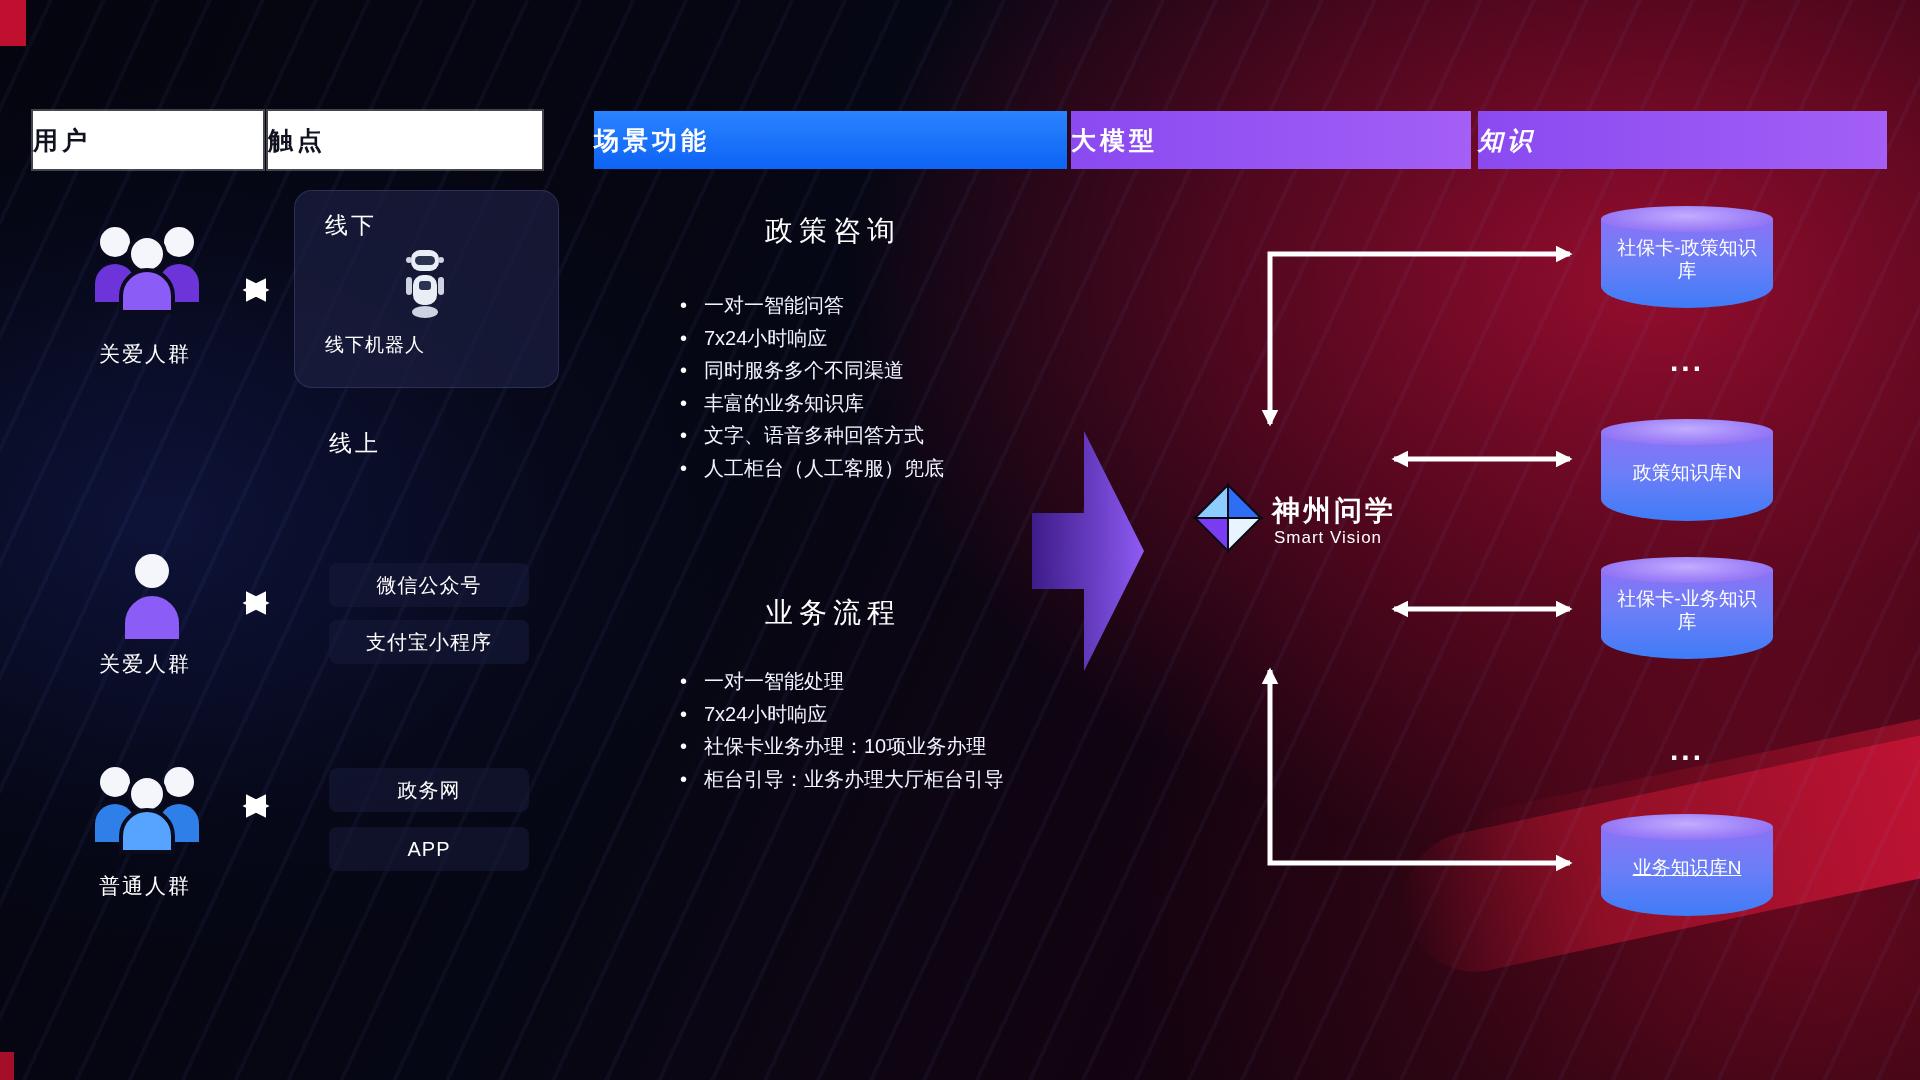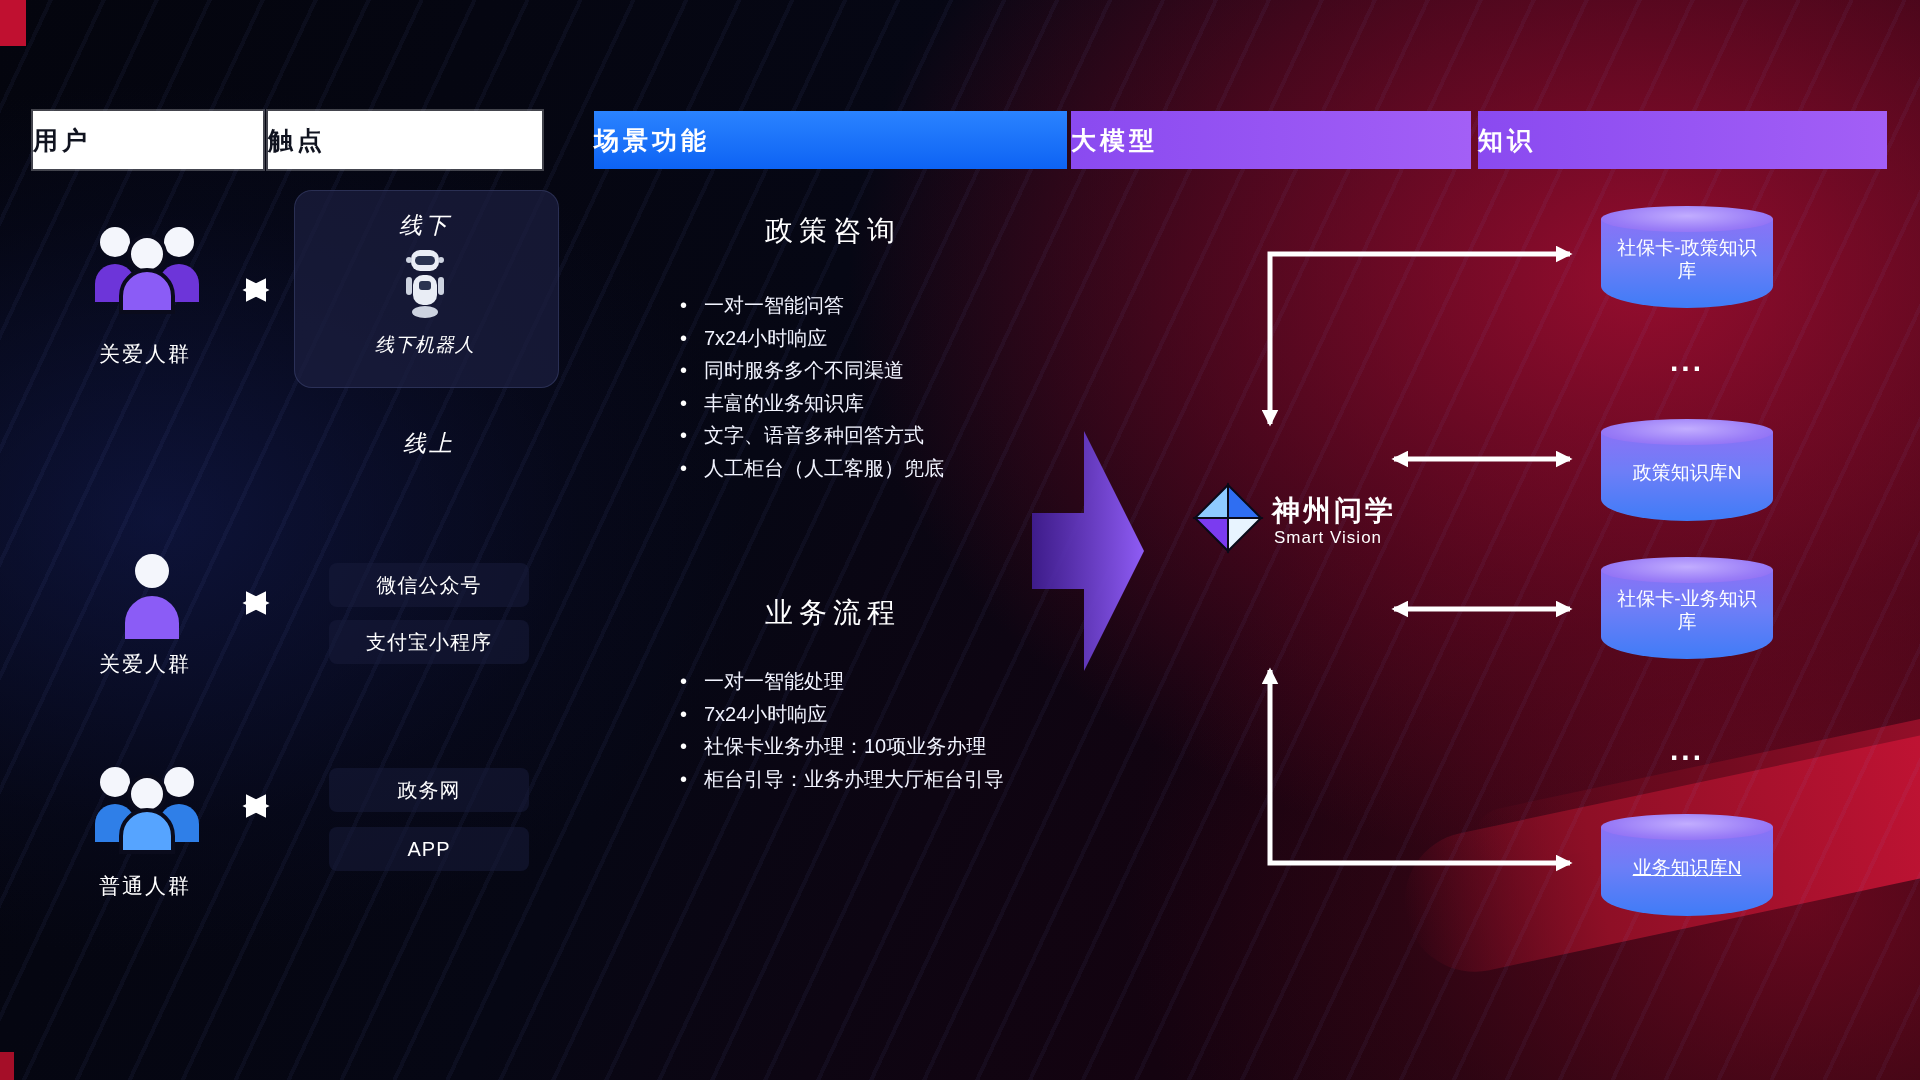--- a/index.html
+++ b/index.html
@@ -26,21 +26,21 @@
   .hdr{position:absolute;top:111px;height:58px;display:flex;align-items:center;justify-content:flex-start;
     font-size:25px;font-weight:bold;letter-spacing:4px;}
   .hdr-white{background:#ffffff;color:#10131f;box-shadow:0 0 0 2px rgba(255,255,255,0.25);}
   .hdr-blue{background:linear-gradient(180deg,#2a83ff,#0d63f4);color:#fff;}
   .hdr-purple{background:linear-gradient(90deg,#8a4af0,#a35ff6);color:#fff;}
 
   .user-label{position:absolute;left:55px;width:180px;color:#fff;font-size:21px;text-align:center;letter-spacing:2px;}
 
   .panel-offline{position:absolute;left:294px;top:190px;width:263px;height:196px;
     background:rgba(28,31,64,0.72);border:1px solid rgba(120,130,200,0.22);border-radius:18px;}
-  .tp-text{position:absolute;color:#fff;text-align:center;font-style:italic;}
+  .tp-text{position:absolute;color:#fff;text-align:left;}
   .channel-box{position:absolute;left:329px;width:200px;height:44px;background:rgba(24,28,58,0.55);
     border-radius:8px;color:#fff;display:flex;align-items:center;justify-content:center;font-size:20px;letter-spacing:1px;}
 
   .scn-title{position:absolute;width:300px;text-align:center;color:#fff;font-size:28px;letter-spacing:6px;}
   .scn-list{position:absolute;left:680px;margin:0;padding:0;list-style:none;color:#f2f4ff;font-size:20px;line-height:32.6px;}
   .scn-list li{white-space:nowrap;}
   .scn-list .dot{display:inline-block;width:24px;color:#fff;}
 
   .model-name{position:absolute;left:1272px;top:492px;color:#fff;font-size:28px;font-weight:bold;letter-spacing:3px;}
   .model-sub{position:absolute;left:1274px;top:528px;color:#fff;font-size:17px;letter-spacing:1px;}
@@ -73,21 +73,21 @@
   </div>
   <div class="hdr hdr-white" style="left:268px;width:274px;">
     <span>触点</span>
   </div>
   <div class="hdr hdr-blue" style="left:594px;width:473px;">
     <span>场景功能</span>
   </div>
   <div class="hdr hdr-purple" style="left:1071px;width:400px;">
     <span>大模型</span>
   </div>
-  <div class="hdr hdr-purple" style="left:1478px;width:409px;">
+  <div class="hdr hdr-purple" style="left:1478px;width:409px;font-style:italic;">
     <span>知识</span>
   </div>
 
   <svg class="absvg" style="left:77px;top:212px;" width="140" height="112" viewBox="0 0 140 112">
     <circle cx="38" cy="30" r="15" fill="#f4f6fc"></circle>
     <path d="M18,90 V72 A20,20 0 0 1 58,72 V90 Z" fill="#6d35d9"></path>
     <circle cx="102" cy="30" r="15" fill="#f4f6fc"></circle>
     <path d="M82,90 V72 A20,20 0 0 1 122,72 V90 Z" fill="#6d35d9"></path>
     <circle cx="70" cy="42" r="18" fill="#f4f6fc" stroke="#0a0b1c" stroke-width="4"></circle>
     <path d="M44,100 V84 A26,26 0 0 1 96,84 V100 Z" fill="#8b5cf6" stroke="#0a0b1c" stroke-width="4"></path>

